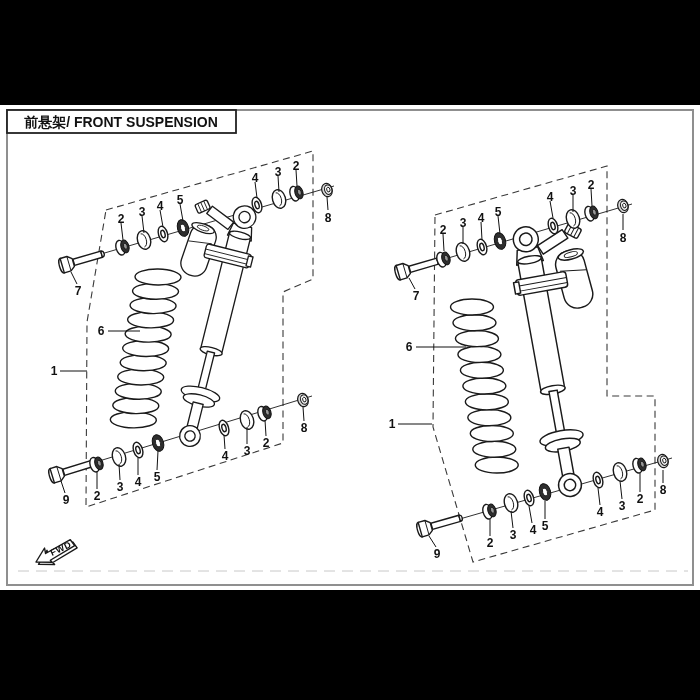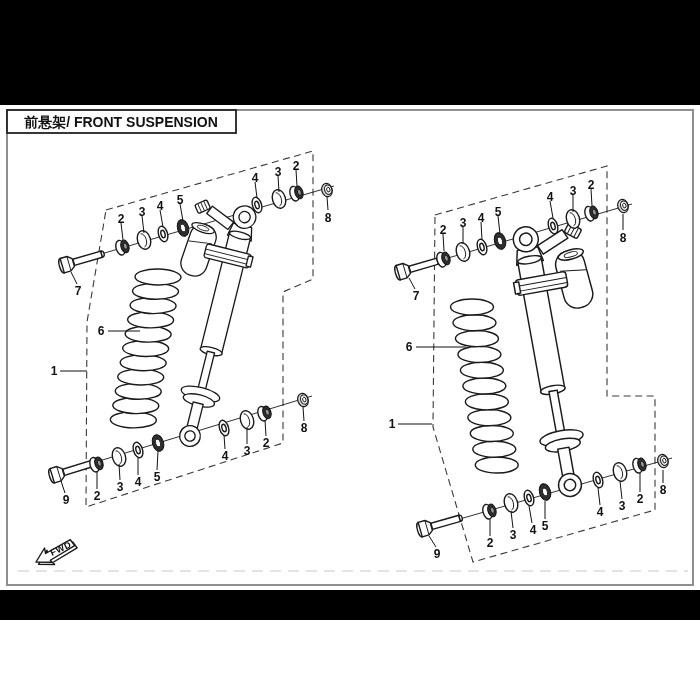--- a/index.html
+++ b/index.html
@@ -1,16 +1,16 @@
 <!DOCTYPE html>
 <html><head>
 <meta charset="utf-8">
 <style>
   html,body{margin:0;padding:0;background:#fff;}
-  .stage{position:relative;width:700px;height:620px;overflow:hidden;background:#0369a1;
+  .stage{position:relative;width:700px;height:700px;overflow:hidden;background:#0369a1;
          font-family:"Liberation Sans","DejaVu Sans",sans-serif;}
   svg{display:block}
   .thin{fill:none;stroke:#1a1a1a;stroke-width:0.9}
   .wh{fill:#ffffff;stroke:#1a1a1a;stroke-width:1.4;stroke-linejoin:round}
   .dk{fill:#2e2e2e;stroke:#111;stroke-width:1}
   .gr{fill:#d6d6d6;stroke:#1a1a1a;stroke-width:1.2}
   .dash{fill:none;stroke:#3a3a3a;stroke-width:1.1;stroke-dasharray:7 4.5}
   .faint{fill:none;stroke:#c8c8c8;stroke-width:1;stroke-dasharray:11 7}
   .callout{font:bold 12px "Liberation Sans","DejaVu Sans",sans-serif;fill:#111;text-anchor:middle}
   .leader{stroke:#111;stroke-width:1;fill:none}

